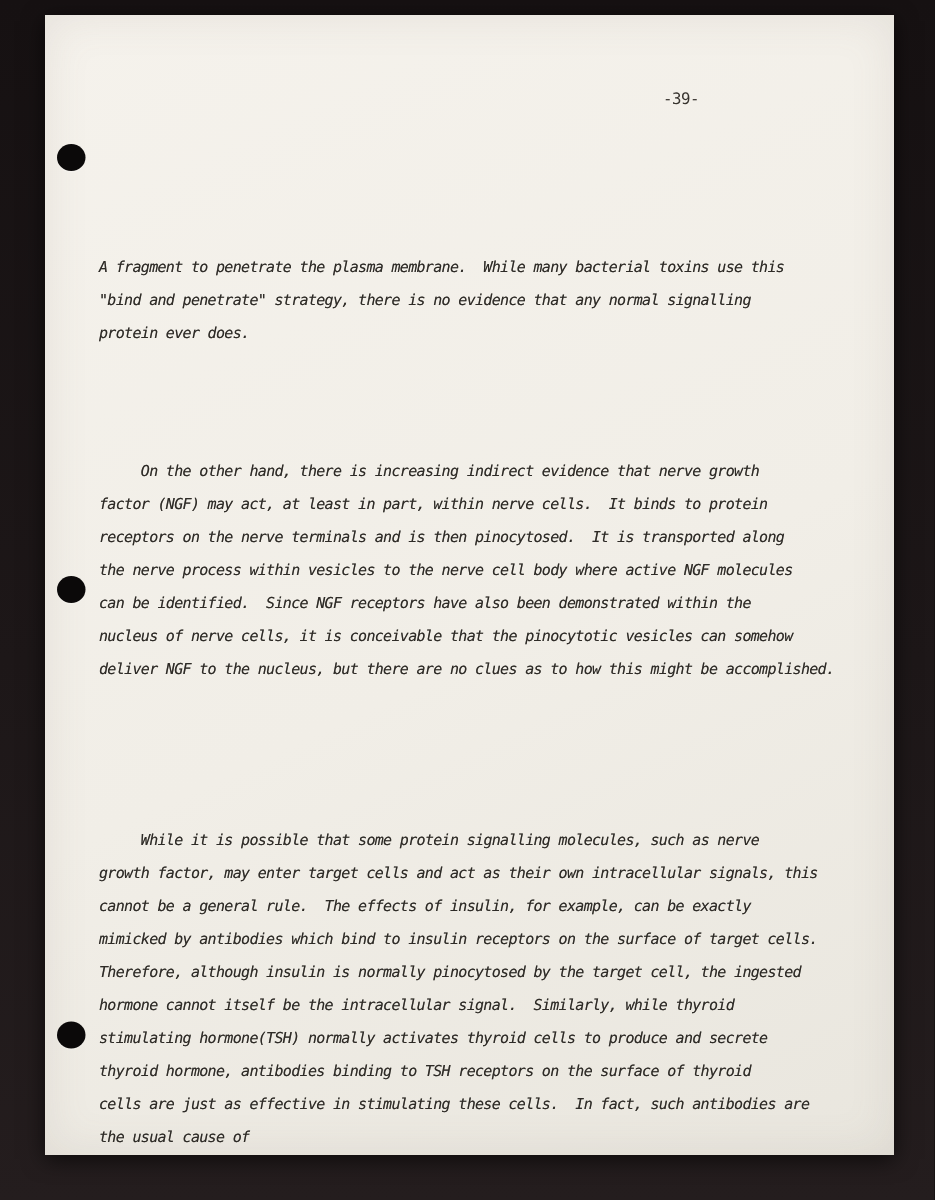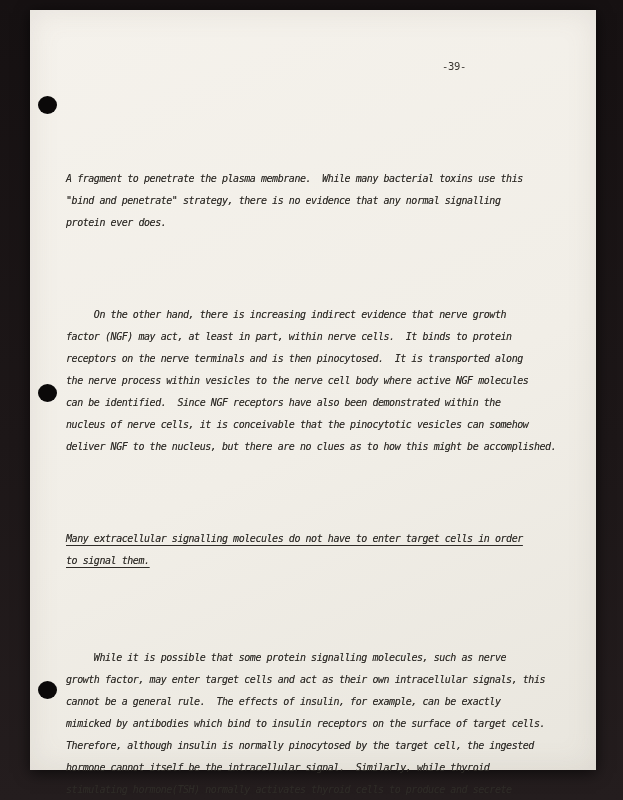--- a/index.html
+++ b/index.html
@@ -92,22 +92,20 @@
 protein ever does.</p>
 
       <p class="para">     On the other hand, there is increasing indirect evidence that nerve growth
 factor (NGF) may act, at least in part, within nerve cells.  It binds to protein
 receptors on the nerve terminals and is then pinocytosed.  It is transported along
 the nerve process within vesicles to the nerve cell body where active NGF molecules
 can be identified.  Since NGF receptors have also been demonstrated within the
 nucleus of nerve cells, it is conceivable that the pinocytotic vesicles can somehow
 deliver NGF to the nucleus, but there are no clues as to how this might be accomplished.</p>
 
-      <p class="para heading">Many extracellular signalling molecules do not have to enter target cells in order
-to signal them.</p>
 
       <p class="para"><span>     While it is possible that some protein signalling molecules, such as nerve
 growth factor, may enter target cells and act as their own intracellular signals, this
 cannot be a general rule.  The effects of insulin, for example, can be exactly
 mimicked by antibodies which bind to insulin receptors on the surface of target cells.
 Therefore, although insulin is normally pinocytosed by the target cell, the ingested
 hormone cannot itself be the intracellular signal.  Similarly, while thyroid
 stimulating hormone(TSH) normally activates thyroid cells to produce and secrete
 thyroid hormone, antibodies binding to TSH receptors on the surface of thyroid
 cells are just as effective in stimulating these cells.  In fact, such antibodies are

